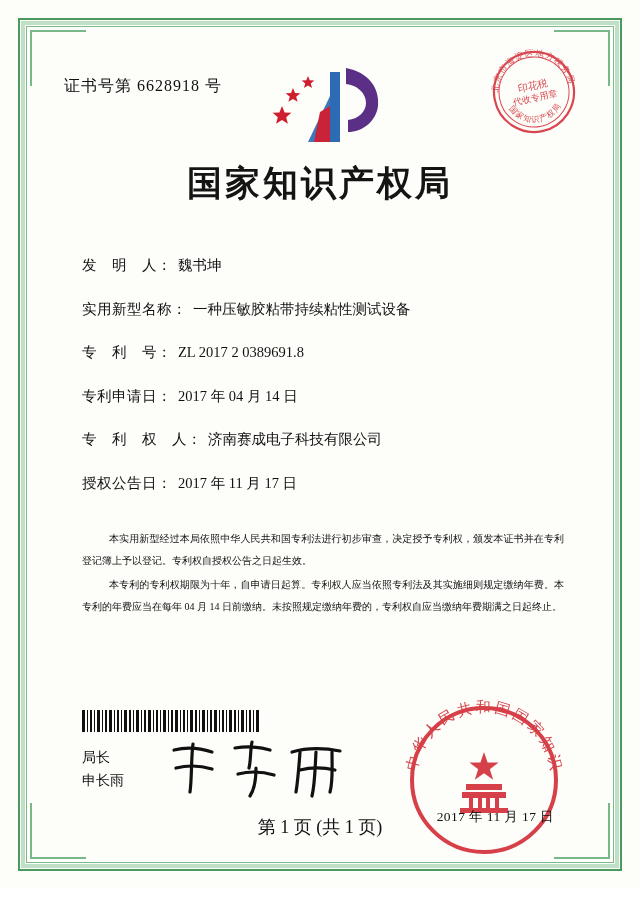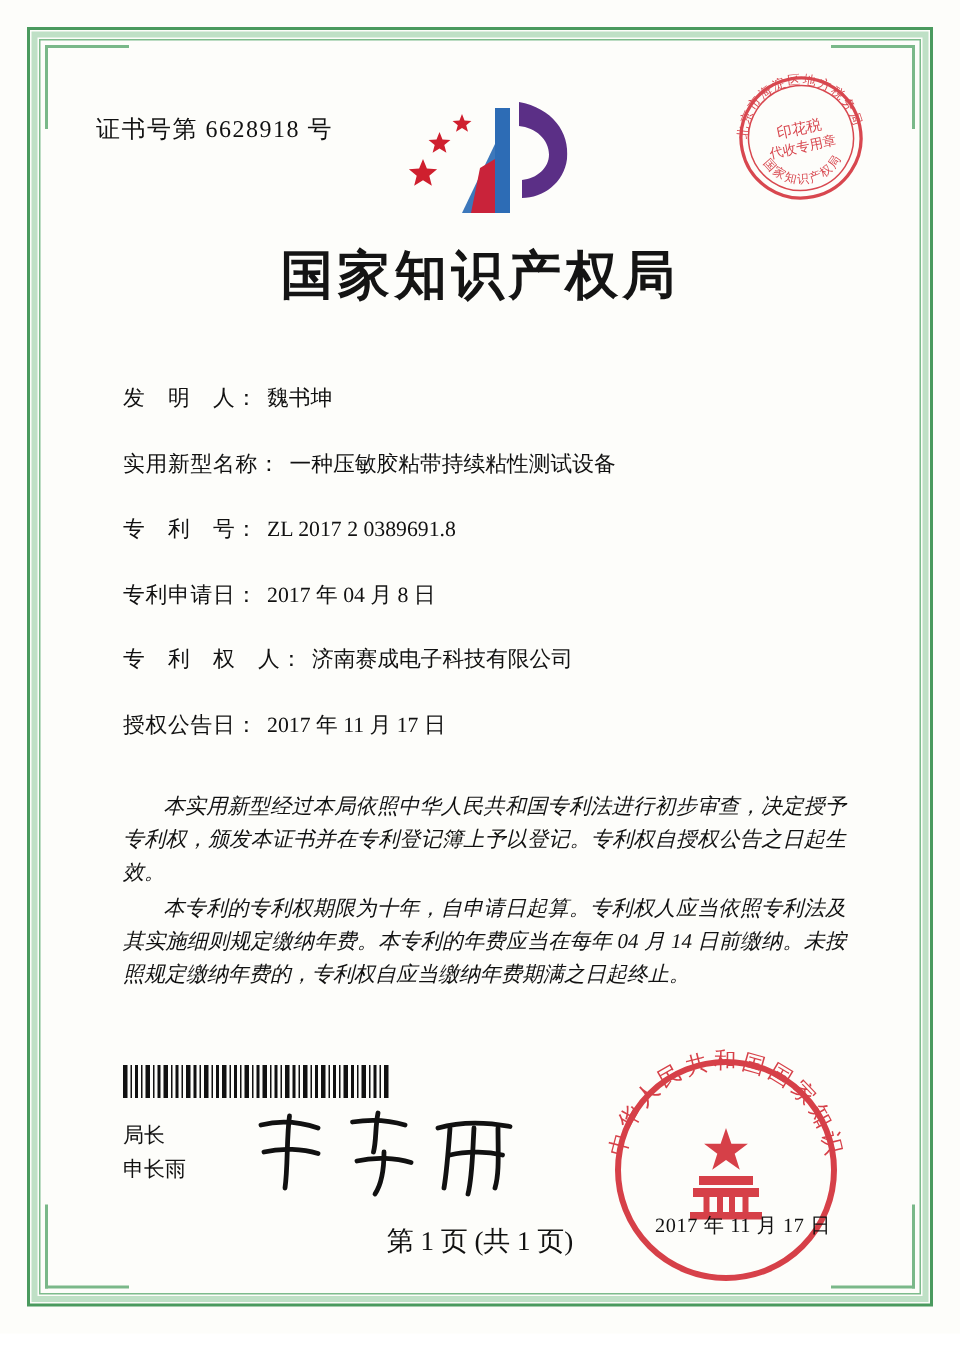--- a/index.html
+++ b/index.html
@@ -115,25 +115,24 @@
   .field-value {
     display: inline-block;
     margin-left: 6px;
   }
 
   .paragraphs {
     position: absolute;
     top: 490px;
     left: 42px;
     right: 36px;
-    font-size: 14px;
+    font-size: 10px;
     line-height: 22px;
     color: #111;
     text-align: justify;
-    font-style: italic;
   }
   .paragraphs p {
     margin: 0 0 2px 0;
     text-indent: 27px;
   }
 
   .barcode {
     position: absolute;
     left: 42px;
     top: 672px;
@@ -243,21 +242,21 @@
       <div class="field-row">
         <span class="field-label">发　明　人：</span><span class="field-value">魏书坤</span>
       </div>
       <div class="field-row">
         <span class="field-label">实用新型名称：</span><span class="field-value">一种压敏胶粘带持续粘性测试设备</span>
       </div>
       <div class="field-row">
         <span class="field-label">专　利　号：</span><span class="field-value">ZL 2017 2 0389691.8</span>
       </div>
       <div class="field-row">
-        <span class="field-label">专利申请日：</span><span class="field-value">2017 年 04 月 8 日</span>
+        <span class="field-label">专利申请日：</span><span class="field-value">2017 年 04 月 14 日</span>
       </div>
       <div class="field-row">
         <span class="field-label">专　利　权　人：</span><span class="field-value">济南赛成电子科技有限公司</span>
       </div>
       <div class="field-row">
         <span class="field-label">授权公告日：</span><span class="field-value">2017 年 11 月 17 日</span>
       </div>
     </div>
 
     <div class="paragraphs">

